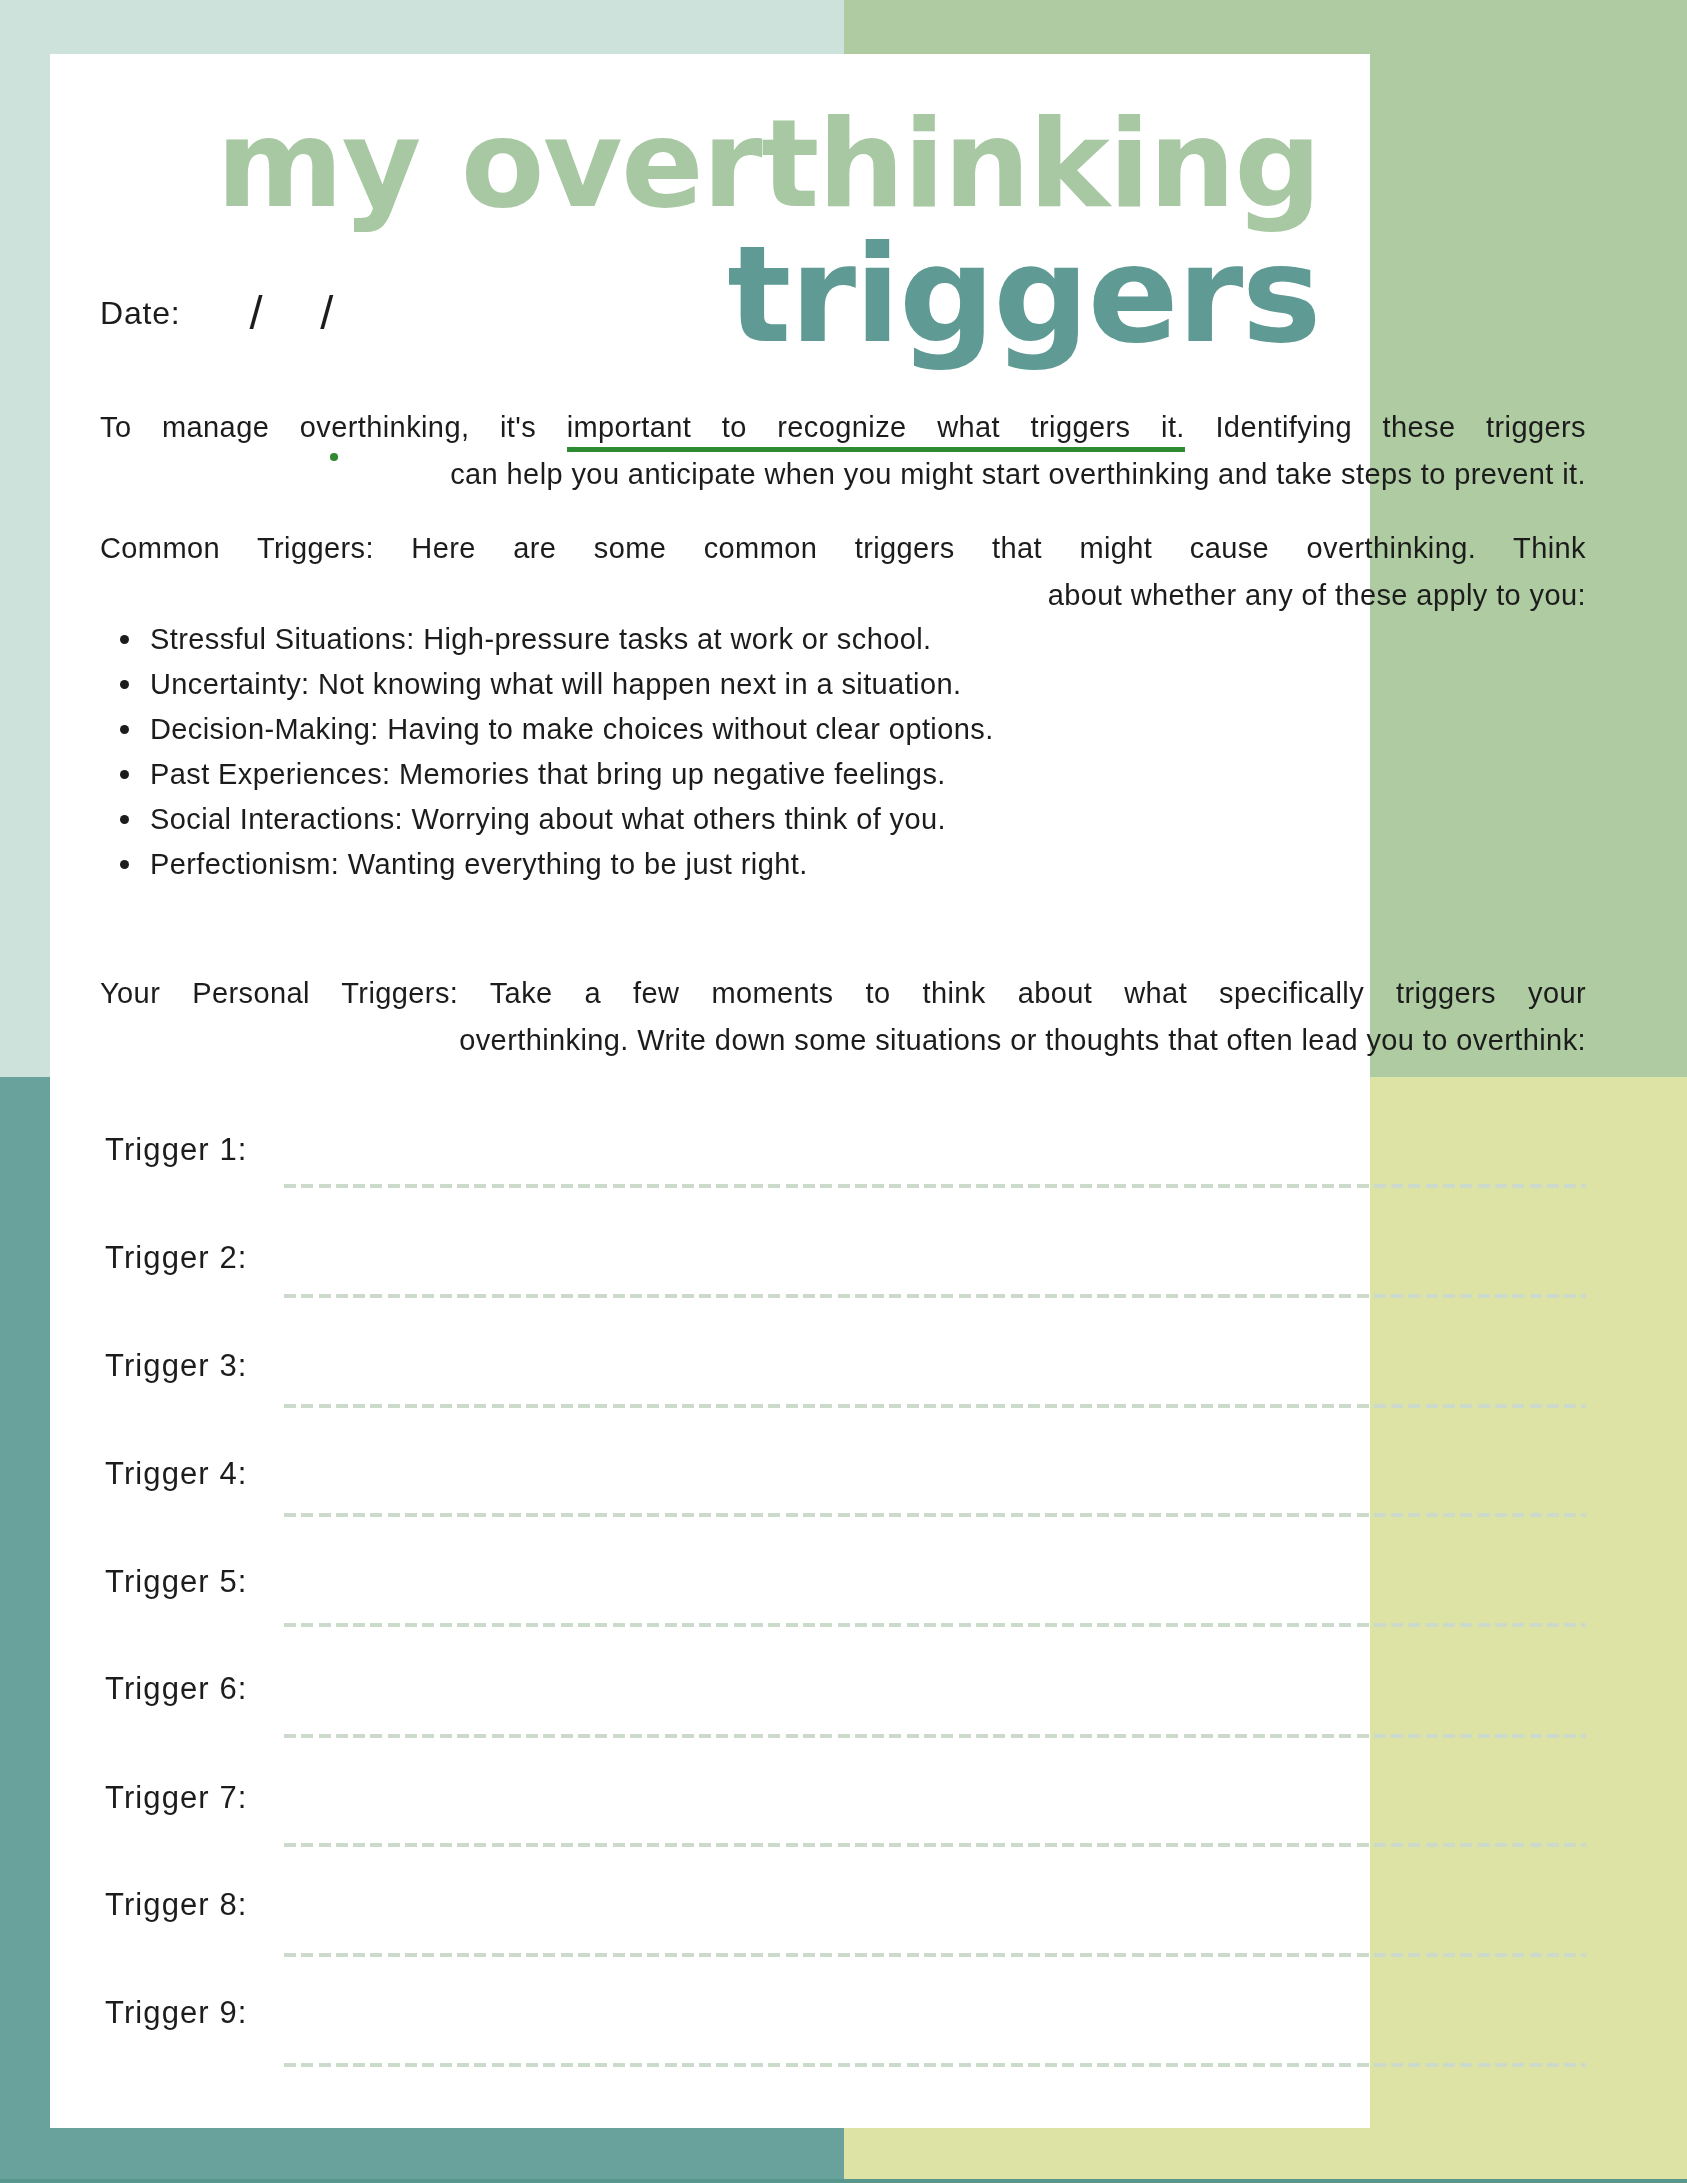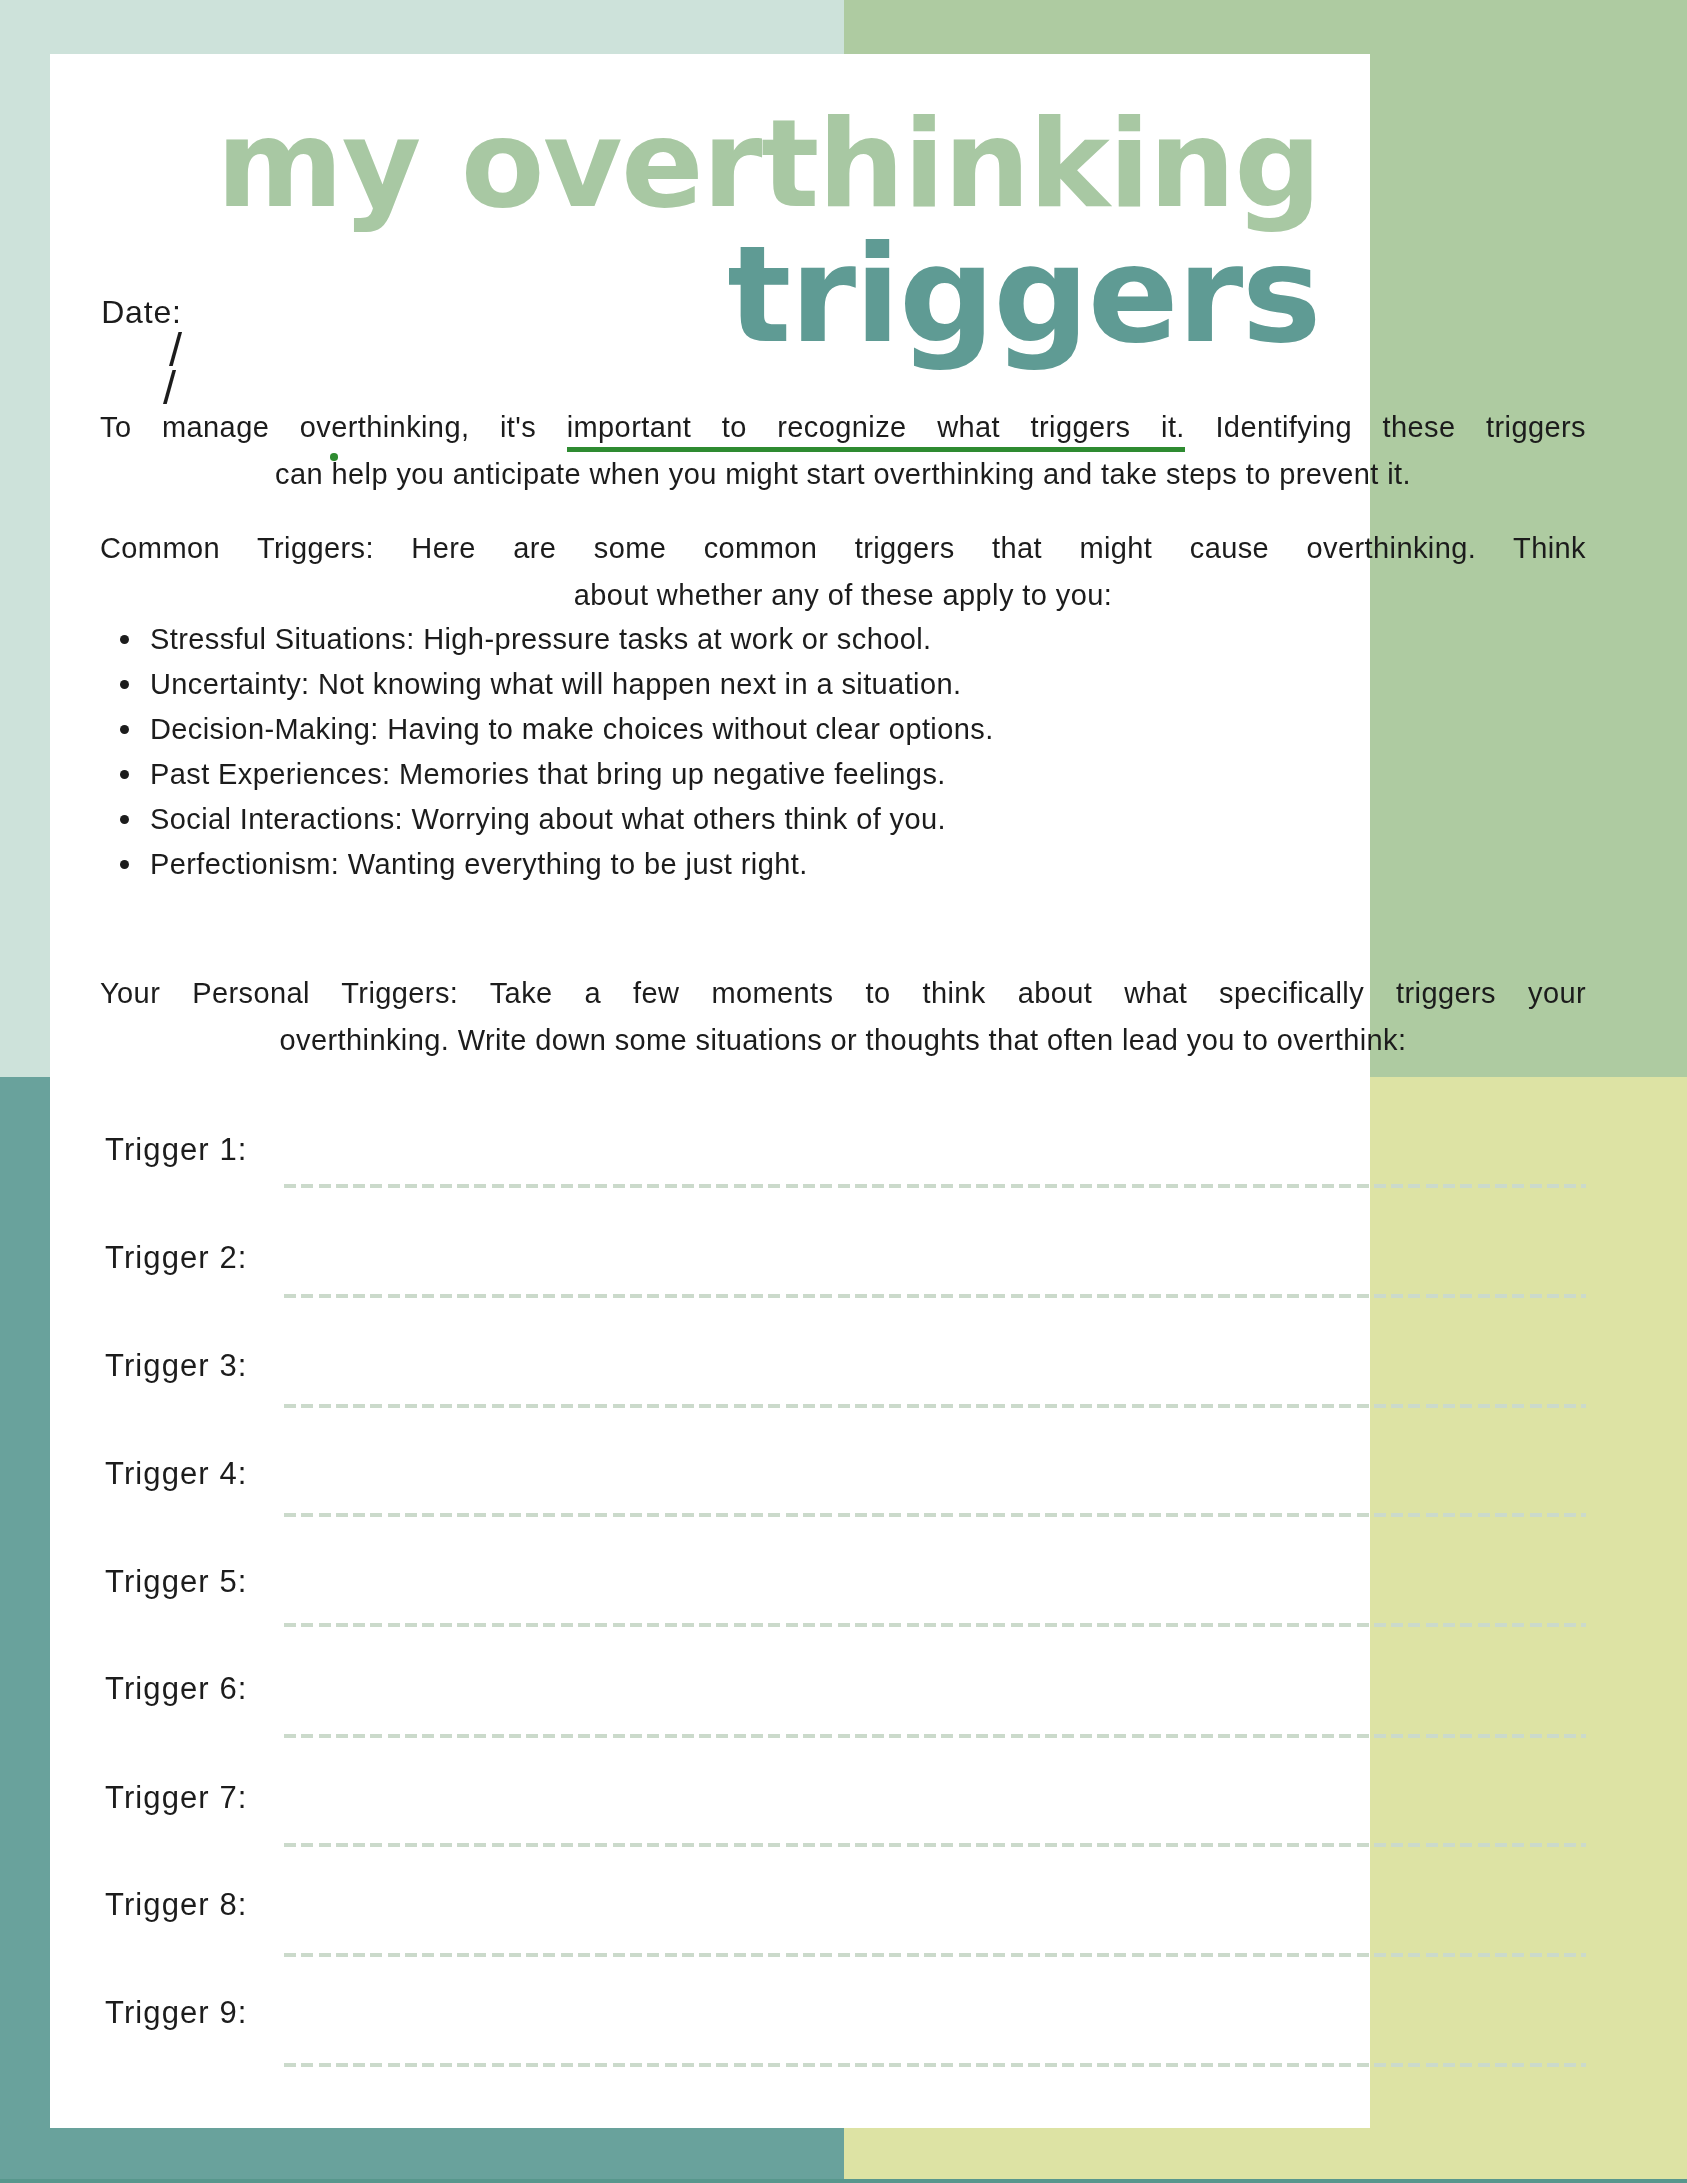--- a/index.html
+++ b/index.html
@@ -30,30 +30,30 @@
   .title2{
     position:absolute;right:50px;top:174px;line-height:1;
     font-family:"DejaVu Sans",sans-serif;font-weight:800;
     font-size:134px;color:#5f9b94;letter-spacing:-1.5px;white-space:nowrap;text-align:center;
   }
 
   
   .date-row{
     position:absolute;left:50px;top:240px;height:38px;
     display:flex;align-items:center;
-    font-size:32px;letter-spacing:0.8px;flex-direction:column;
+    font-size:32px;letter-spacing:0.8px;
   }
   .date-slash{font-size:47px;font-weight:300;line-height:38px;}
   .date-slash.s1{margin-left:69px;}
   .date-slash.s2{margin-left:57px;}
 
   
   .para{position:absolute;left:50px;width:1486px;font-size:29px;letter-spacing:0.4px;line-height:47px;}
   .jline{text-align:justify;text-align-last:justify;}
-  .lline{text-align:center;}
+  .lline{text-align:right;}
   .p-intro{top:350px;}
   .p-common{top:471px;}
   .p-personal{top:916px;}
   .accent-underline{
     border-bottom:5.3px solid #2e8b31;padding-bottom:3.8px;
   }
   .underline-dot{
     position:absolute;left:280px;top:399px;width:7.5px;height:7.5px;border-radius:50%;
     background:#2e8b31;
   }

